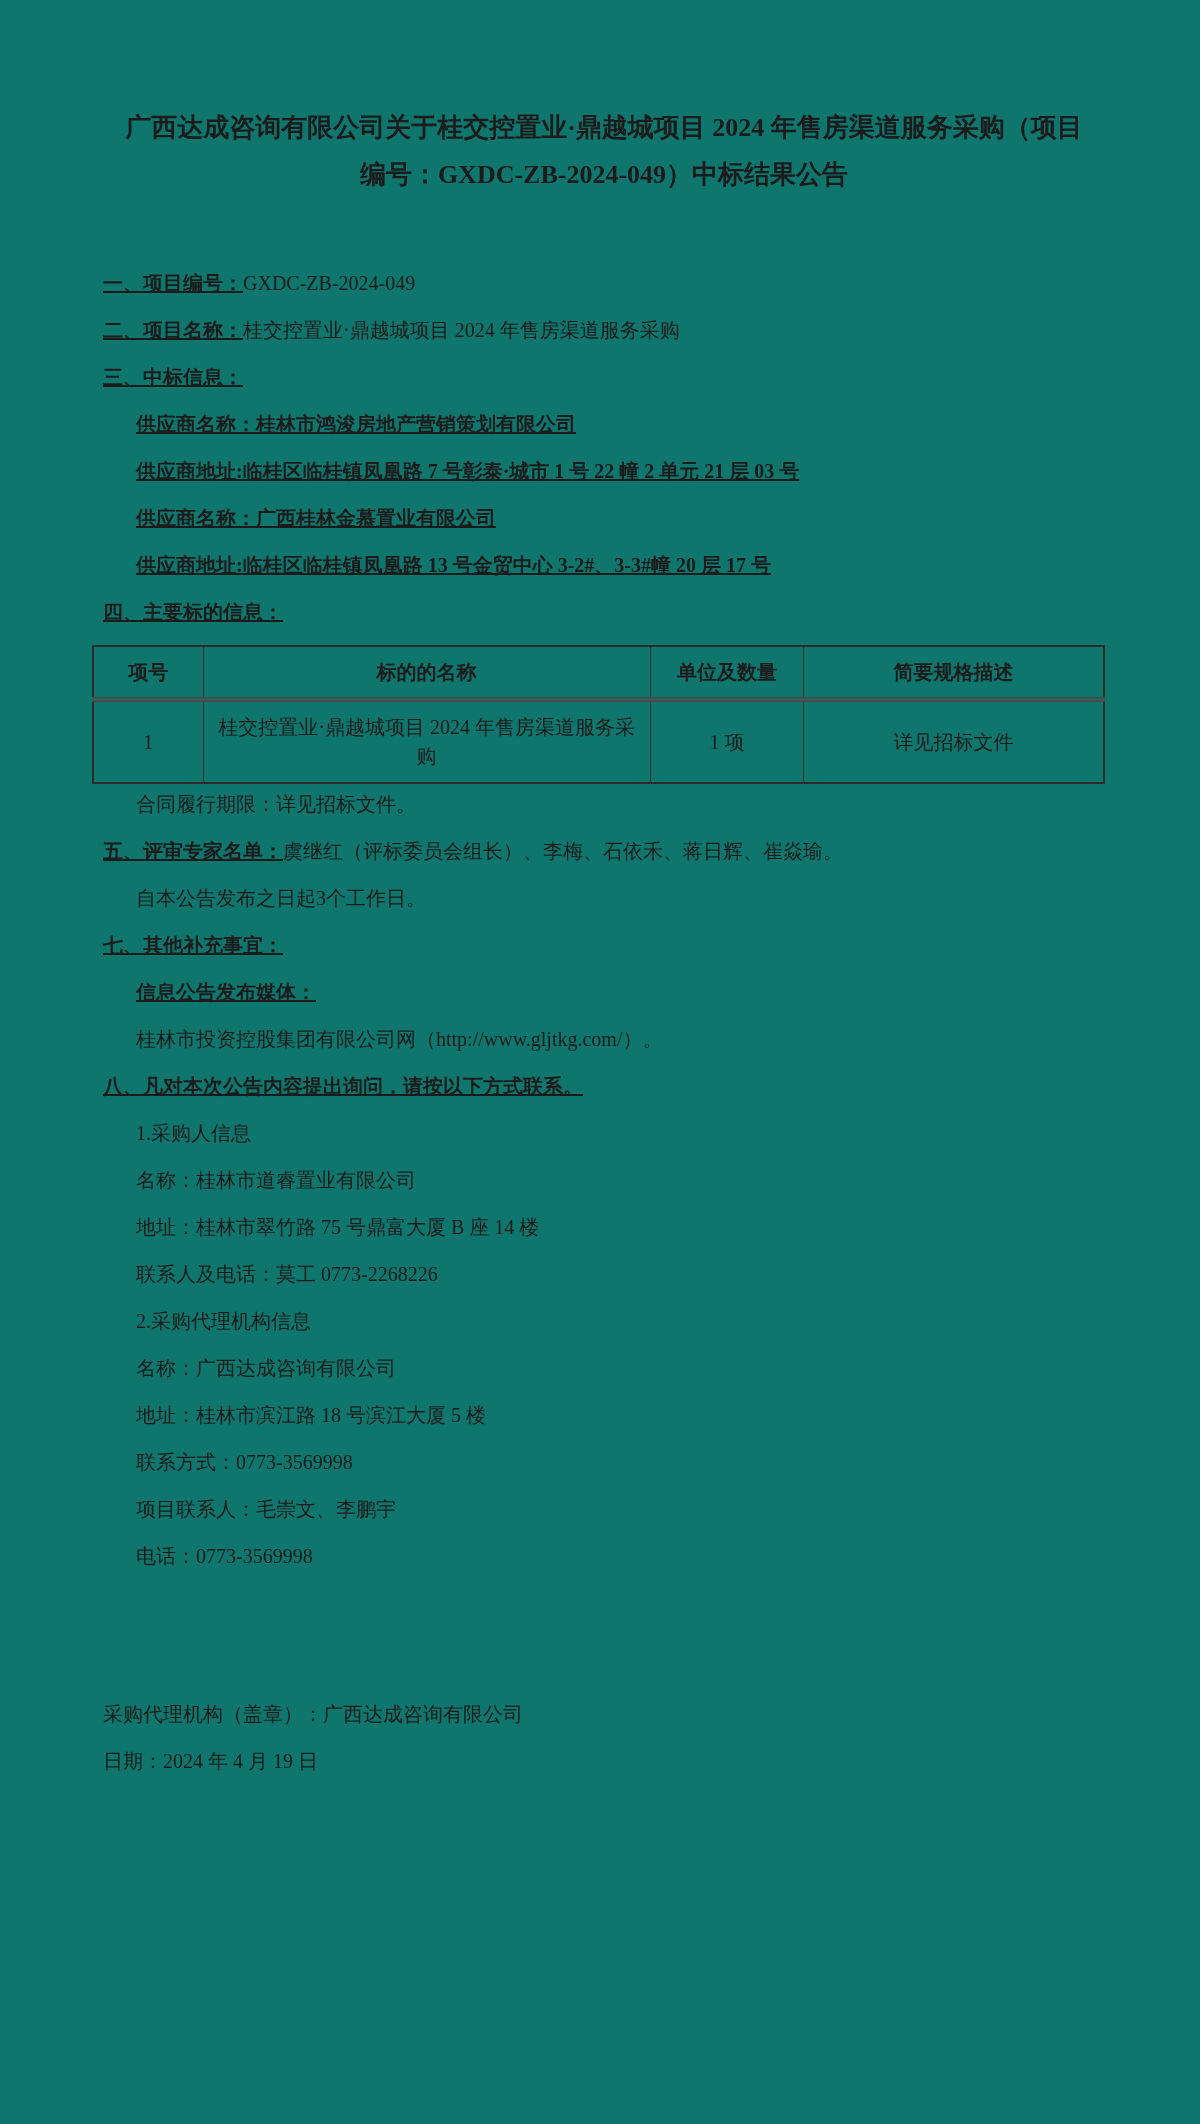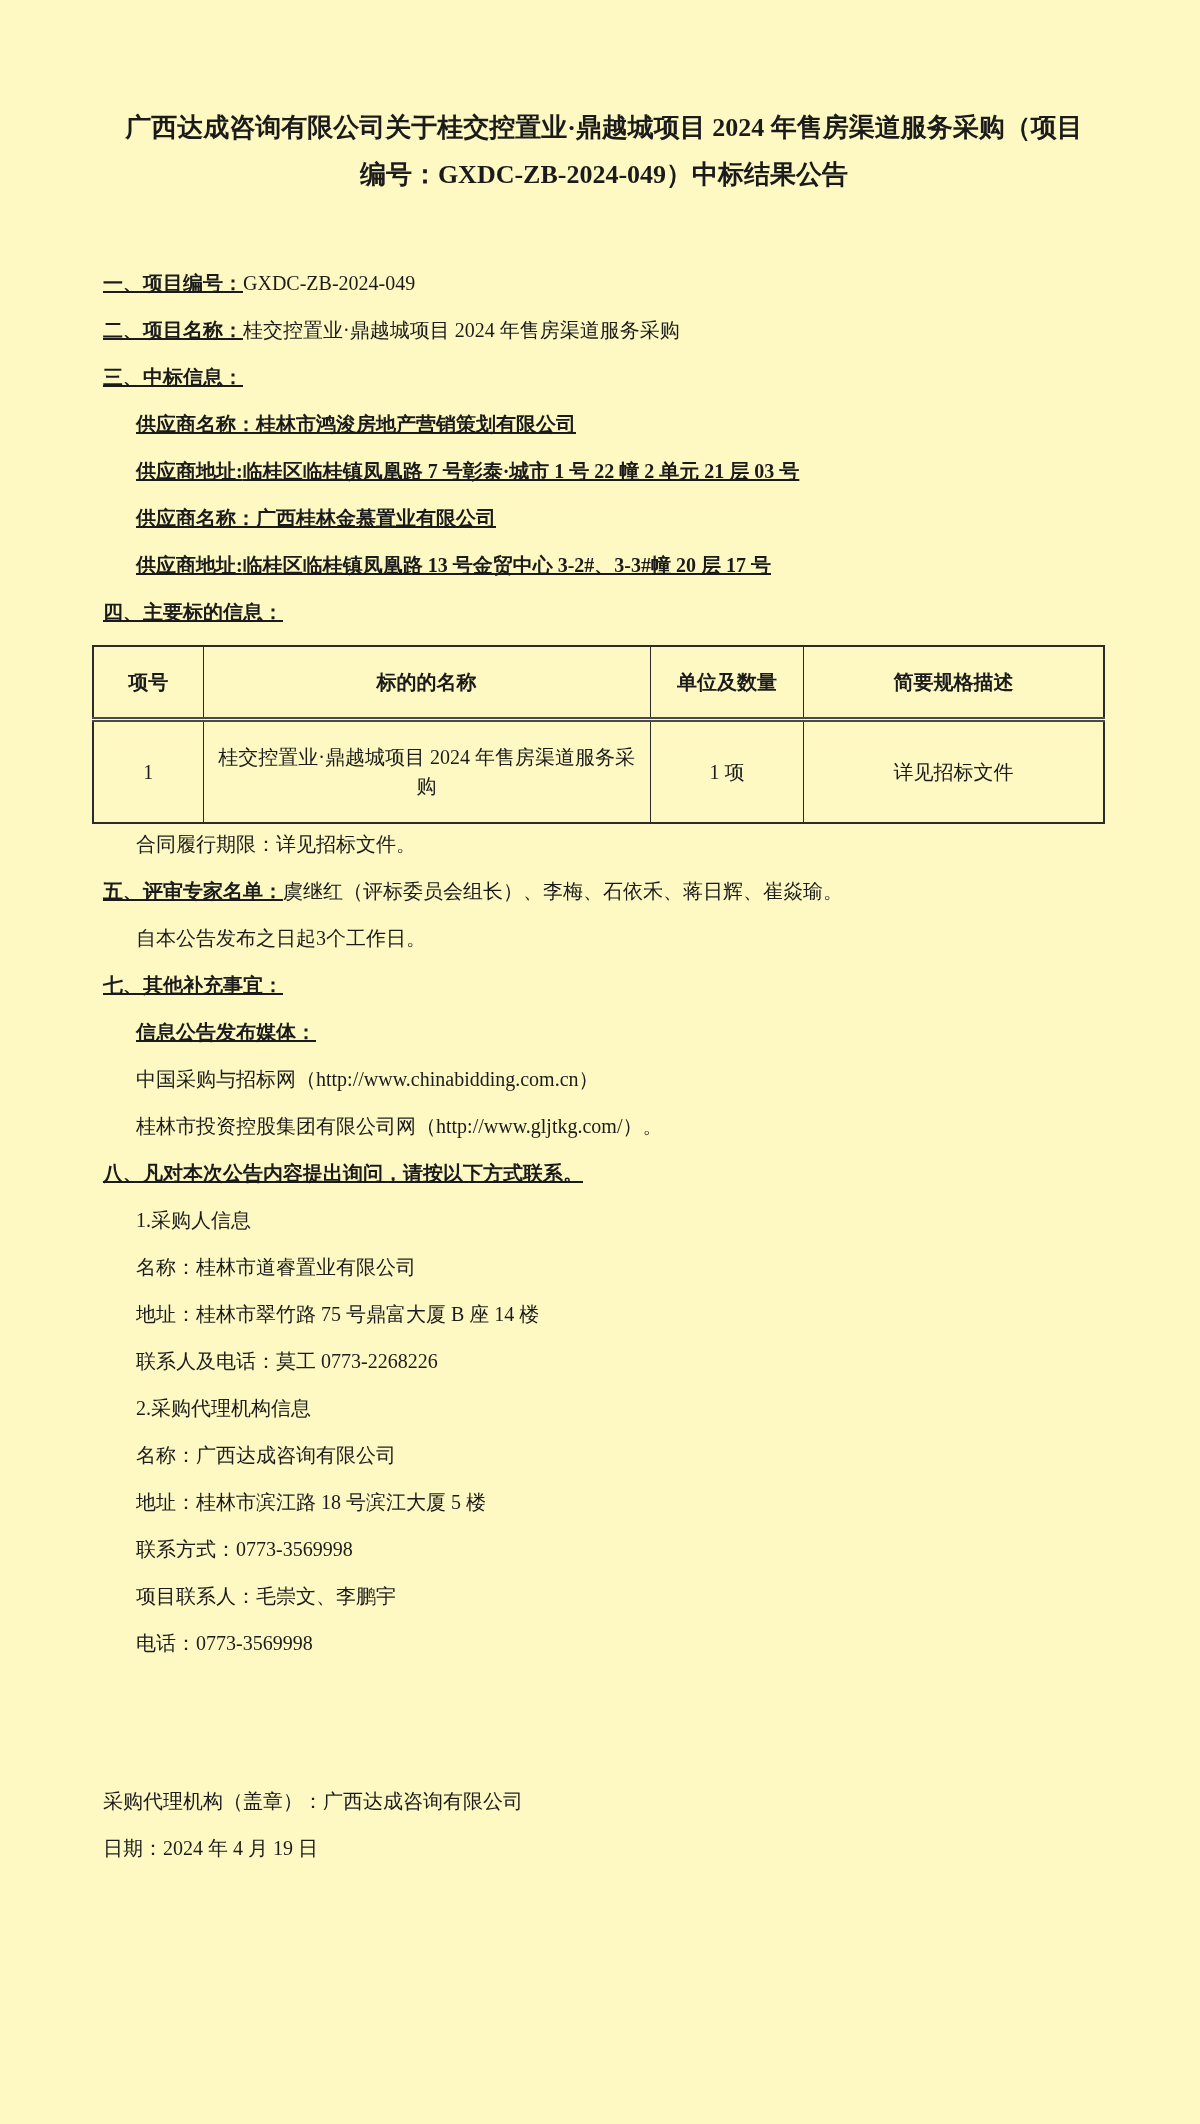--- a/index.html
+++ b/index.html
@@ -1,20 +1,20 @@
 <!DOCTYPE html>
 <html><head>
 <meta charset="utf-8">
 <style>
   html,body { margin:0; padding:0; background:#ffffff; }
   .page {
     position: relative;
     width: 1200px;
     height: 2124px;
-    background: #fef9c3;
+    background: #0f766e;
     color: #1b1b1b;
     font-family: "Liberation Serif", "DejaVu Serif", serif;
     overflow: hidden;
     box-sizing: border-box;
   }
   .doc {
     width: 1002px;
     margin-left: 103px;
     padding-top: 104px;
     box-sizing: border-box;
@@ -40,21 +40,21 @@
     table-layout: fixed;
     width: 1013px;
     margin: 0 0 0 -11px;
     border: 2px solid #2b2b2b;
   }
   table.bid th, table.bid td {
     border: 1.5px solid #2b2b2b;
     text-align: center;
     vertical-align: middle;
     font-size: 20px;
-    padding: 21px 8px;
+    padding: 11px 8px;
   }
   table.bid th {
     font-weight: bold;
     line-height: 28px;
     border-bottom: 5px double #4a4a4a;
   }
   table.bid td { line-height: 29px; }
   .contract { margin-top: 6px; }
   .footer {
     margin-top: 130px;
@@ -119,21 +119,20 @@
 
     <p><span class="b">五、评审专家名单：</span><span>虞继红（评标委员会组长）、李梅、石依禾、蒋日辉、崔焱瑜。</span></p>
 
 
     <p class="ind">自本公告发布之日起3个工作日。</p>
 
     <p class="b">七、其他补充事宜：</p>
 
     <p class="ind b">信息公告发布媒体：</p>
 
-    <p class="ind">中国采购与招标网（http://www.chinabidding.com.cn）</p>
     <p class="ind">桂林市投资控股集团有限公司网（http://www.gljtkg.com/）。</p>
 
     <p class="b">八、凡对本次公告内容提出询问，请按以下方式联系。</p>
 
     <p class="ind">1.采购人信息</p>
     <p class="ind">名称：桂林市道睿置业有限公司</p>
     <p class="ind">地址：桂林市翠竹路 75 号鼎富大厦 B 座 14 楼</p>
     <p class="ind">联系人及电话：莫工 0773-2268226</p>
 
     <p class="ind">2.采购代理机构信息</p>

